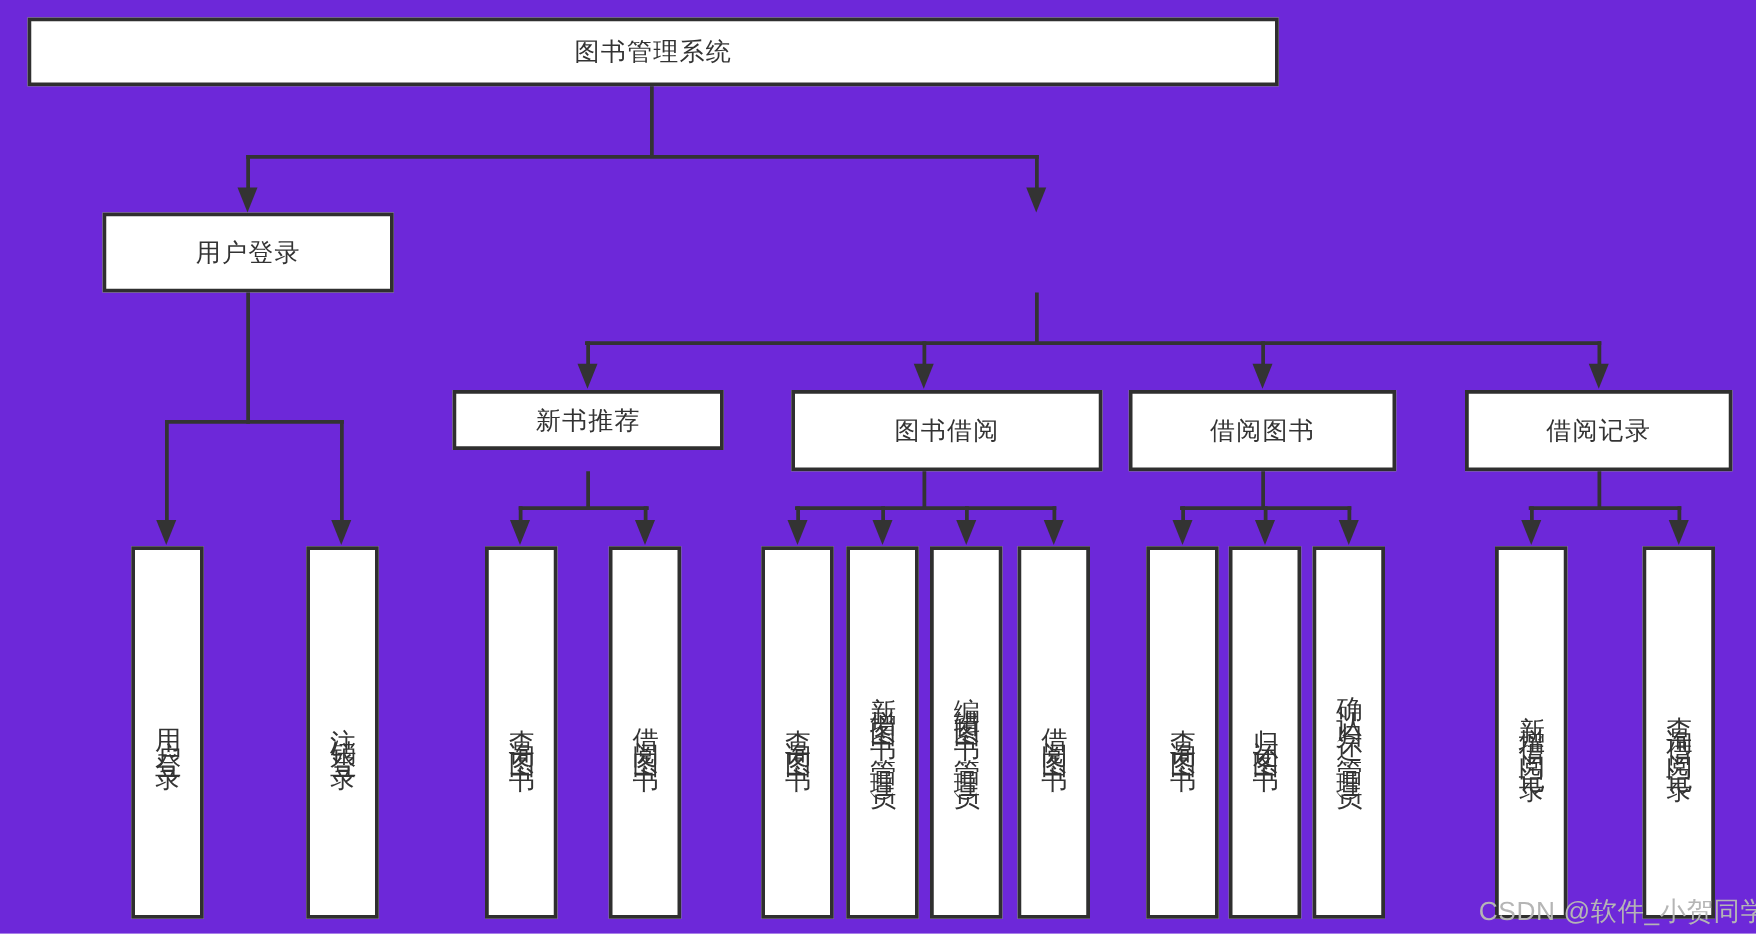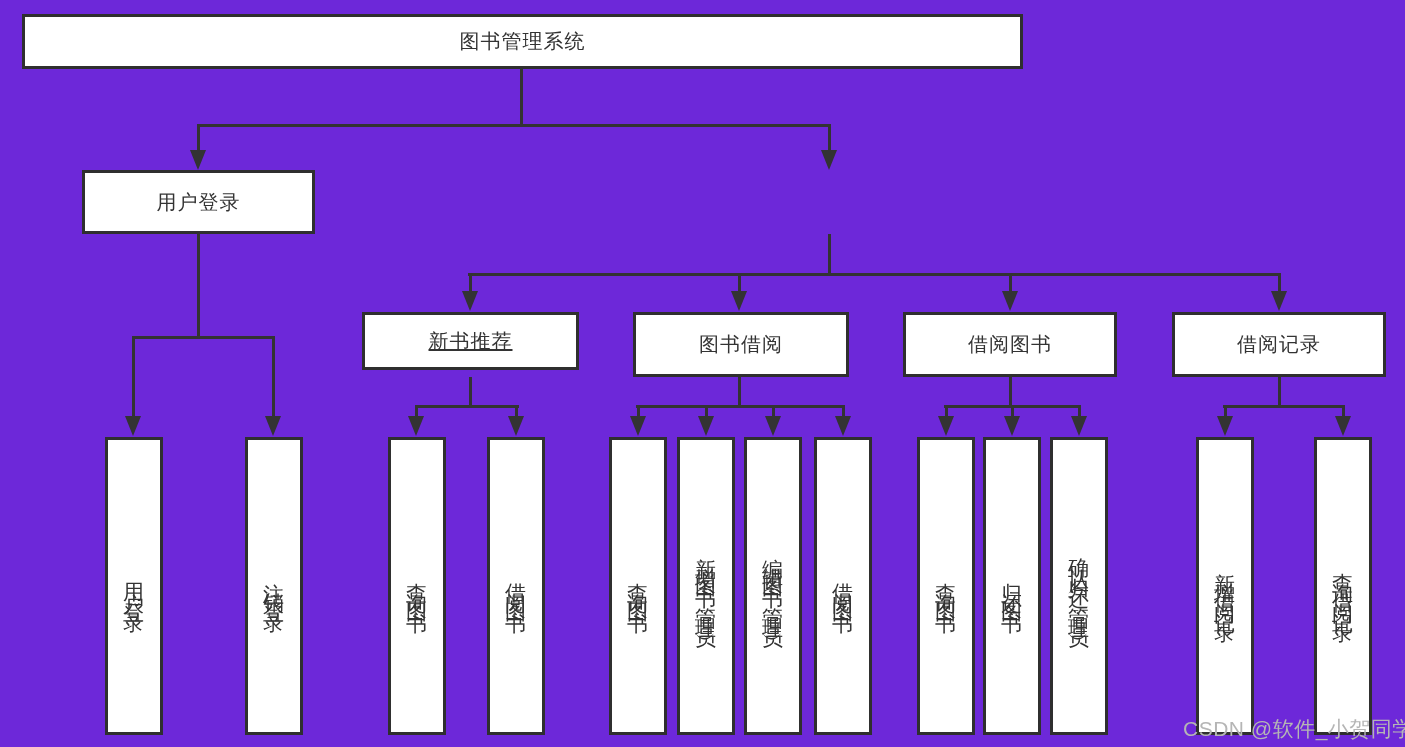--- a/index.html
+++ b/index.html
@@ -42,24 +42,24 @@
 <div class="canvas">
 
   <div class="hbox" style="left:22px;top:14px;width:1001px;height:55px;">
     <span>图书管理系统</span>
   </div>
 
   <div class="hbox" style="left:82px;top:170px;width:233px;height:64px;">
     <span>用户登录</span>
   </div>
 
-  <div class="hbox" style="left:362px;top:312px;width:217px;height:58px;text-decoration:underline;">
+  <div class="hbox" style="left:362px;top:312px;width:217px;height:48px;">
     <span>新书推荐</span>
   </div>
-  <div class="hbox" style="left:633px;top:312px;width:216px;height:65px;">
+  <div class="hbox" style="left:633px;top:312px;width:249px;height:65px;">
     <span>图书借阅</span>
   </div>
   <div class="hbox" style="left:903px;top:312px;width:214px;height:65px;">
     <span>借阅图书</span>
   </div>
   <div class="hbox" style="left:1172px;top:312px;width:214px;height:65px;">
     <span>借阅记录</span>
   </div>
 
   <div class="vbox" style="left:105px;">

